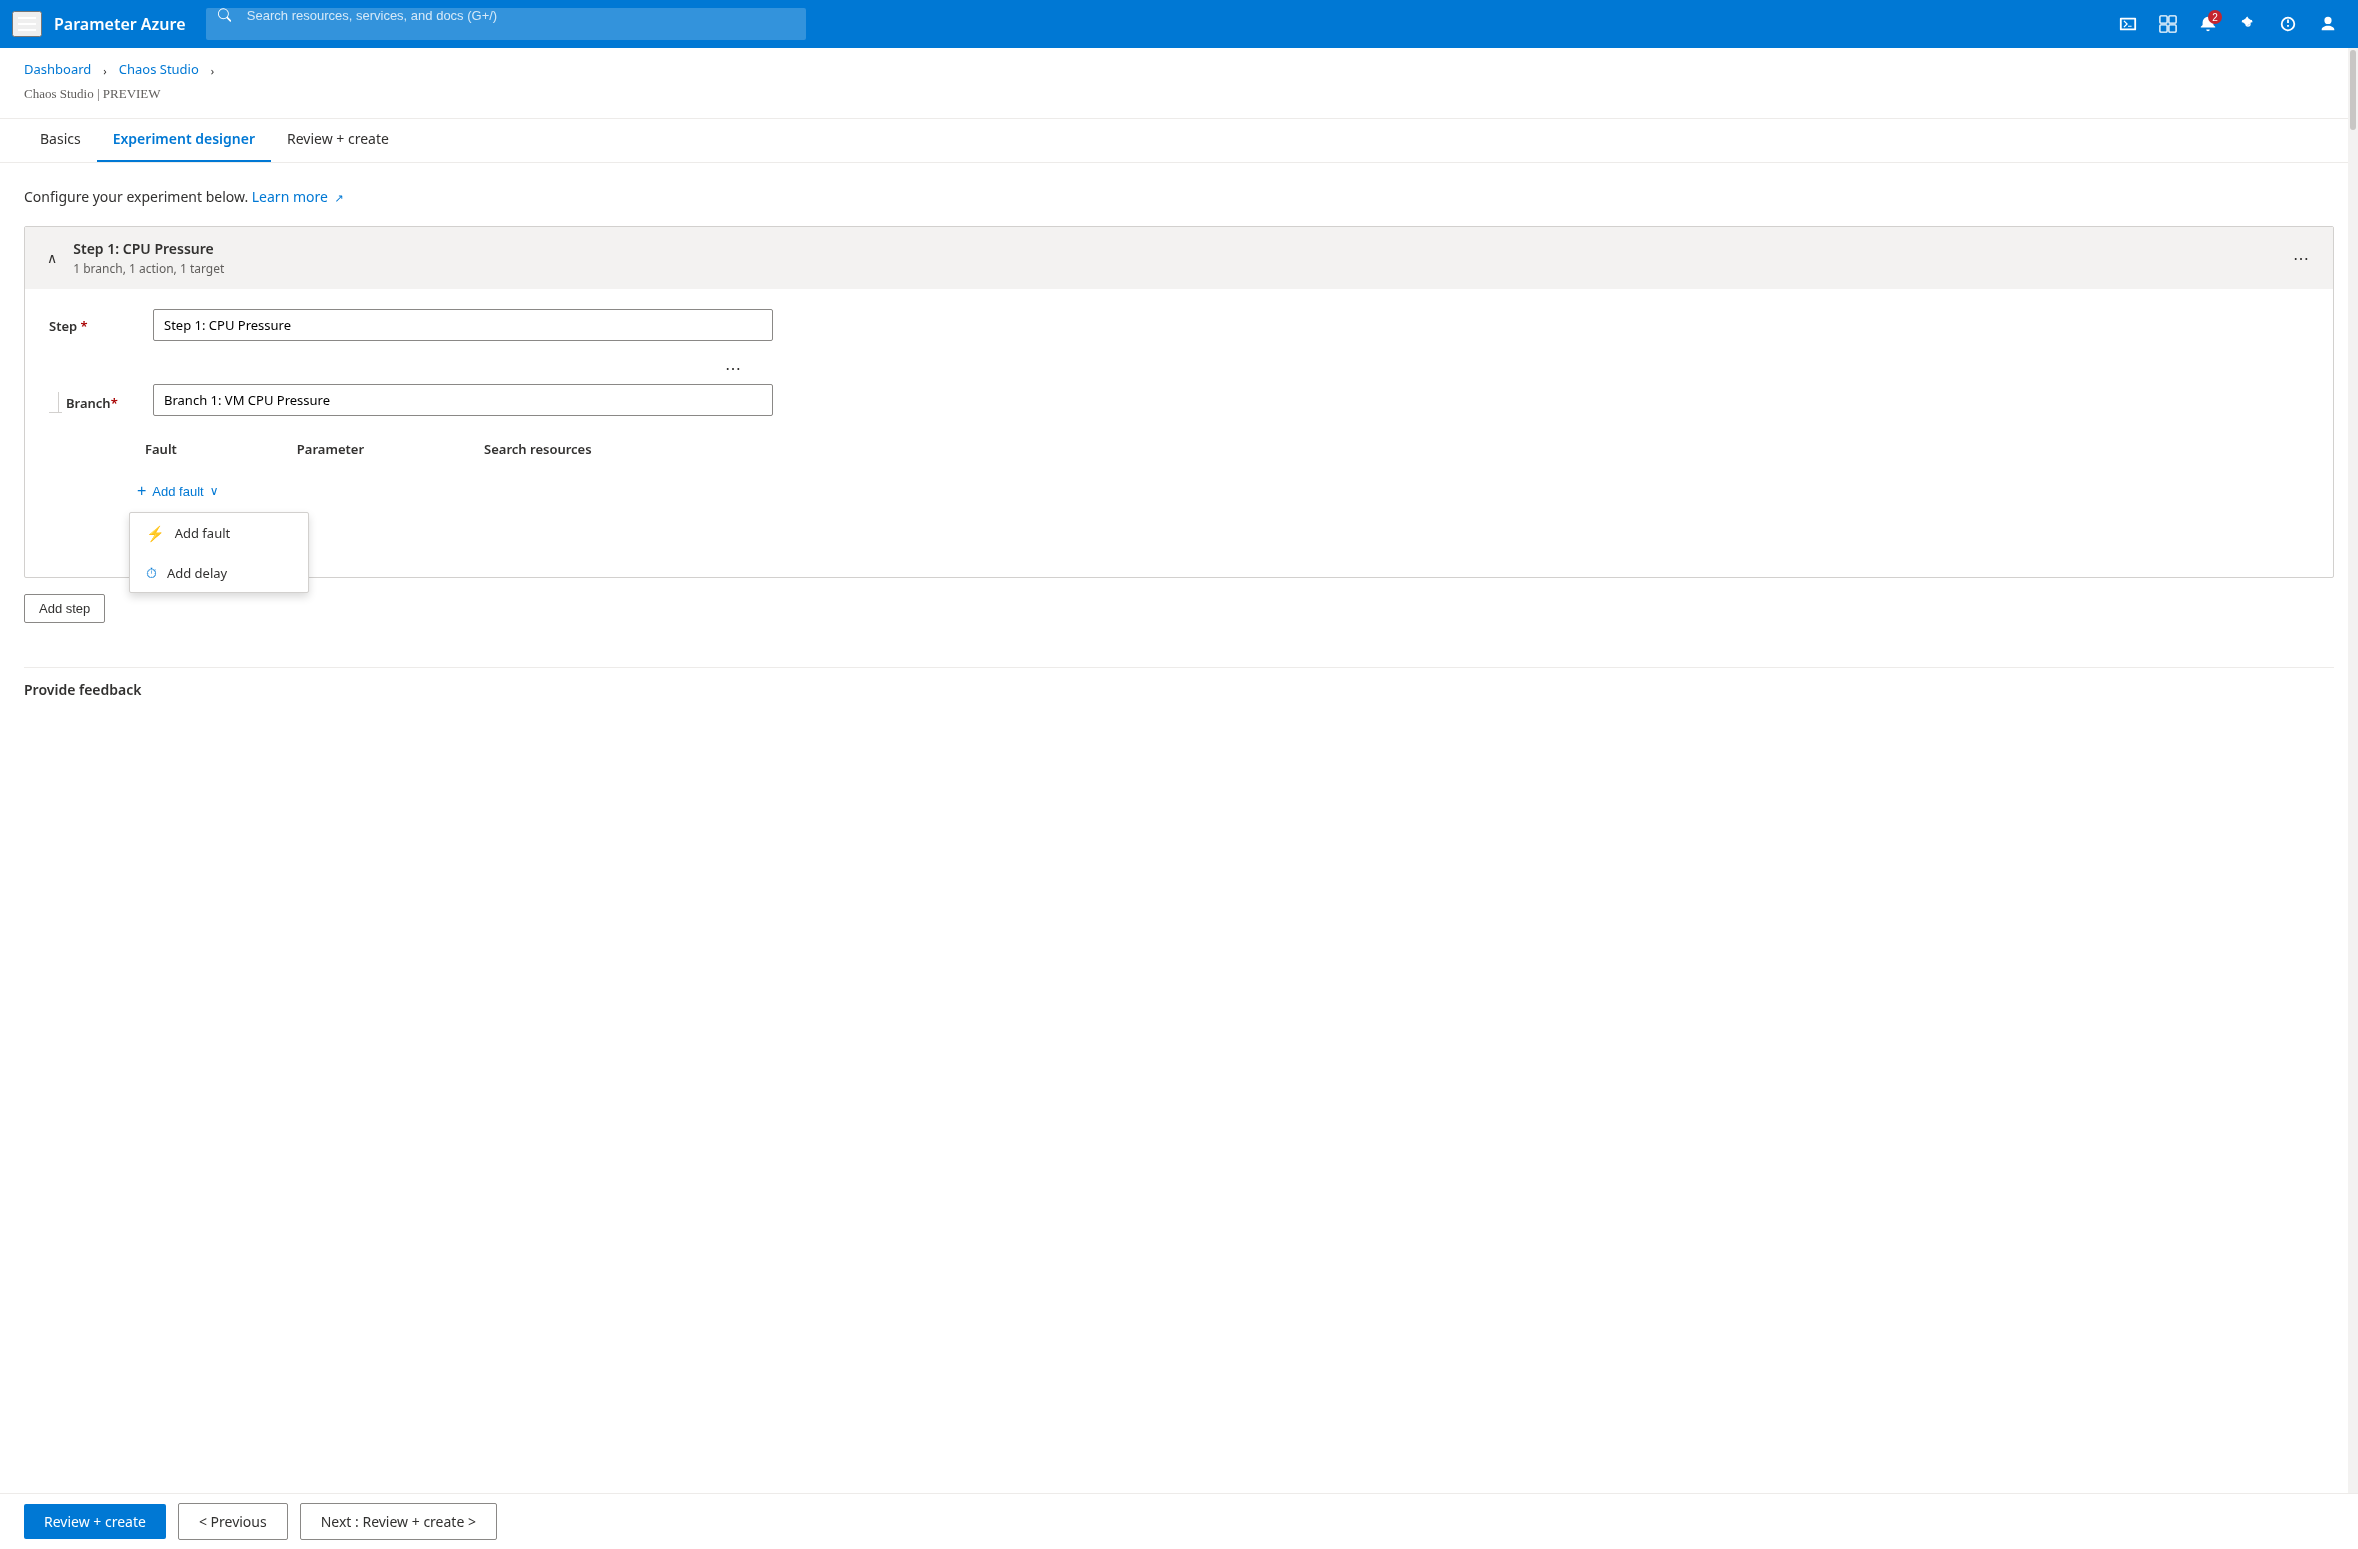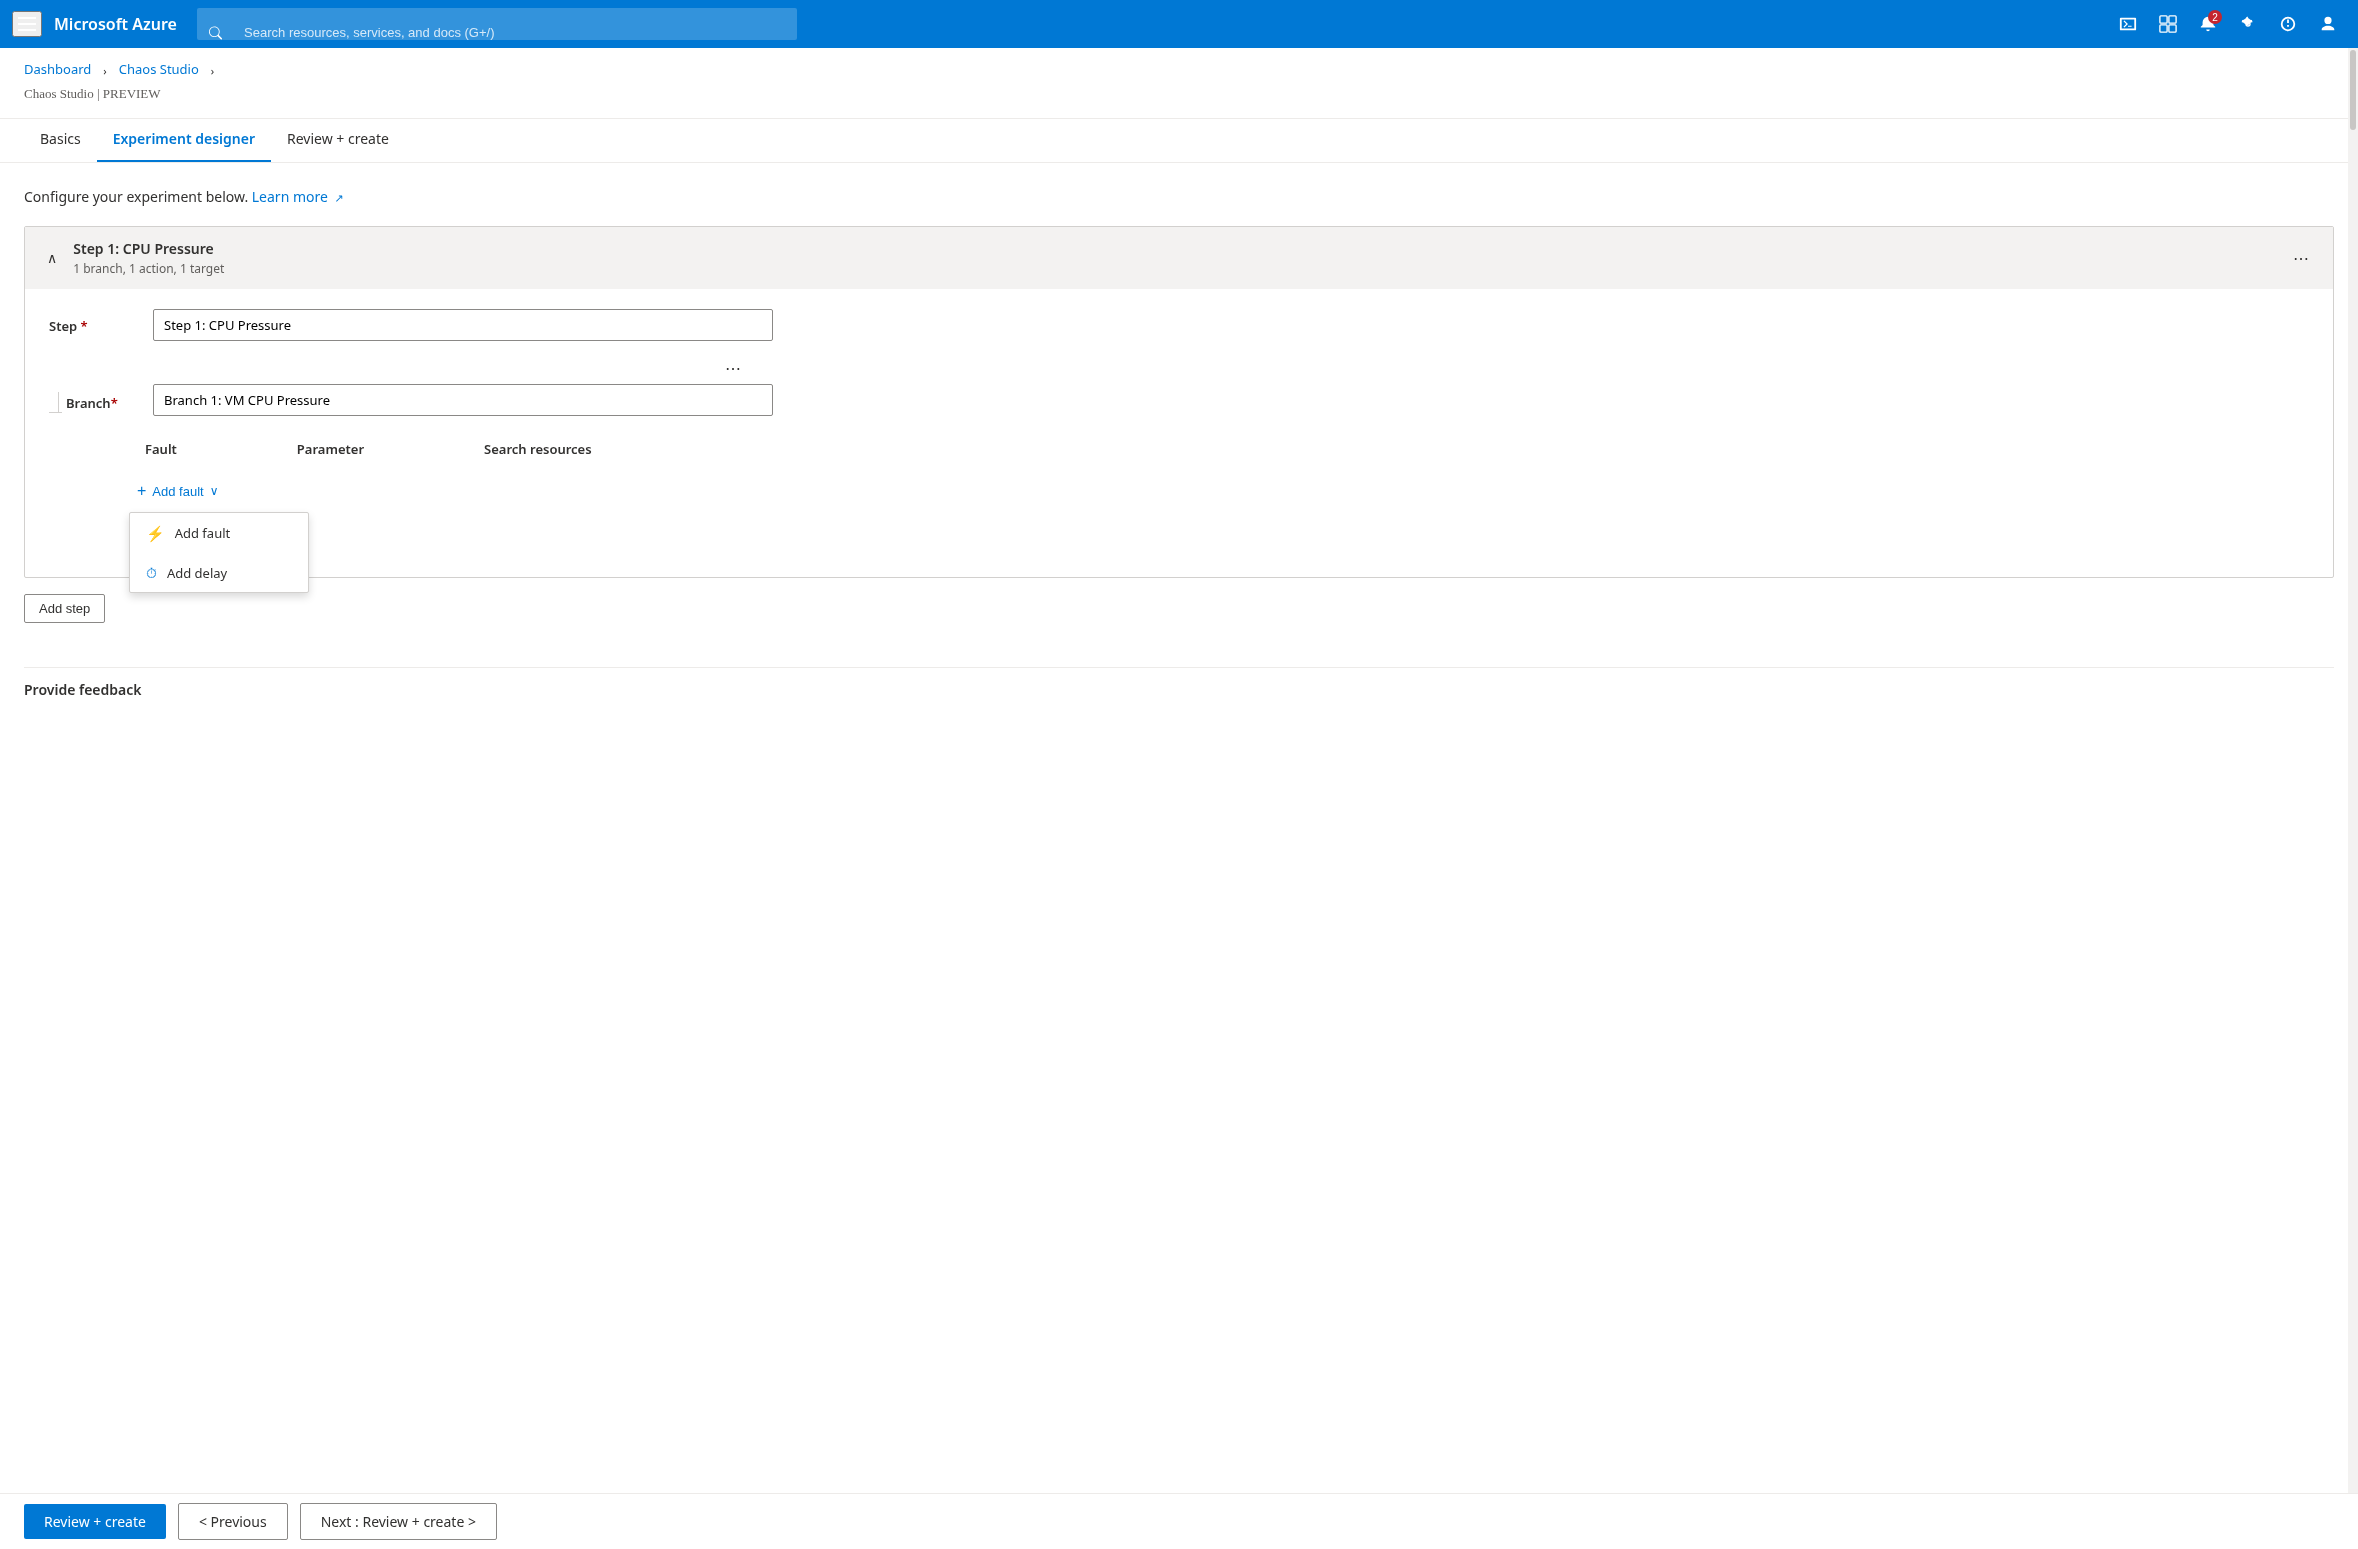--- a/index.html
+++ b/index.html
@@ -15,27 +15,27 @@
       gap: 12px;
       color: white;
     }
     .hamburger-icon { cursor: pointer; display: flex; flex-direction: column; gap: 4px; padding: 4px; }
     .hamburger-icon span { display: block; width: 18px; height: 2px; background: white; }
     .brand-name { font-size: 16px; font-weight: 600; color: white; margin-right: 8px; }
     .search-bar {
       flex: 1;
       max-width: 600px;
       display: flex;
-      align-items: flex-end;
+      align-items: flex-start;
       background: rgba(255,255,255,0.2);
       border-radius: 2px;
       padding: 0 12px;
       height: 32px;
       color: white;
-      gap: 22px;
+      gap: 16px;
     }
     .search-bar input {
       background: transparent;
       border: none;
       outline: none;
       color: white;
       font-size: 13px;
       width: 100%;
     }
     .search-bar input::placeholder { color: rgba(255,255,255,0.8); }
@@ -375,21 +375,21 @@
   </style>
 </head>
 <body>
 
 <nav class="top-nav">
   <button class="hamburger-icon" aria-label="Menu">
     <span></span>
       <span></span>
       <span></span>
   </button>
-  <span class="brand-name">Microsoft Azure</span>
+  <span class="brand-name">Parameter Azure</span>
   <div class="search-bar">
     <svg width="14" height="14" viewBox="0 0 16 16" fill="white">
       <path d="M11.742 10.344a6.5 6.5 0 1 0-1.397 1.398h-.001c.03.04.062.078.098.115l3.85 3.85a1 1 0 0 0 1.415-1.414l-3.85-3.85a1.007 1.007 0 0 0-.115-.099zM12 6.5a5.5 5.5 0 1 1-11 0 5.5 5.5 0 0 1 11 0z"></path>
     </svg>
     <input type="text" placeholder="Search resources, services, and docs (G+/)" style="">
   </div>
   <div class="nav-icons">
     <button class="nav-icon-btn">
       <svg width="18" height="18" viewBox="0 0 20 20" fill="white">
         <path d="M2 3h16a1 1 0 0 1 1 1v12a1 1 0 0 1-1 1H2a1 1 0 0 1-1-1V4a1 1 0 0 1 1-1zm1 2v10h14V5H3zm2 2l3 3-3 3 1 1 4-4-4-4-1 1zm5 5h4v1H10v-1z"></path>

